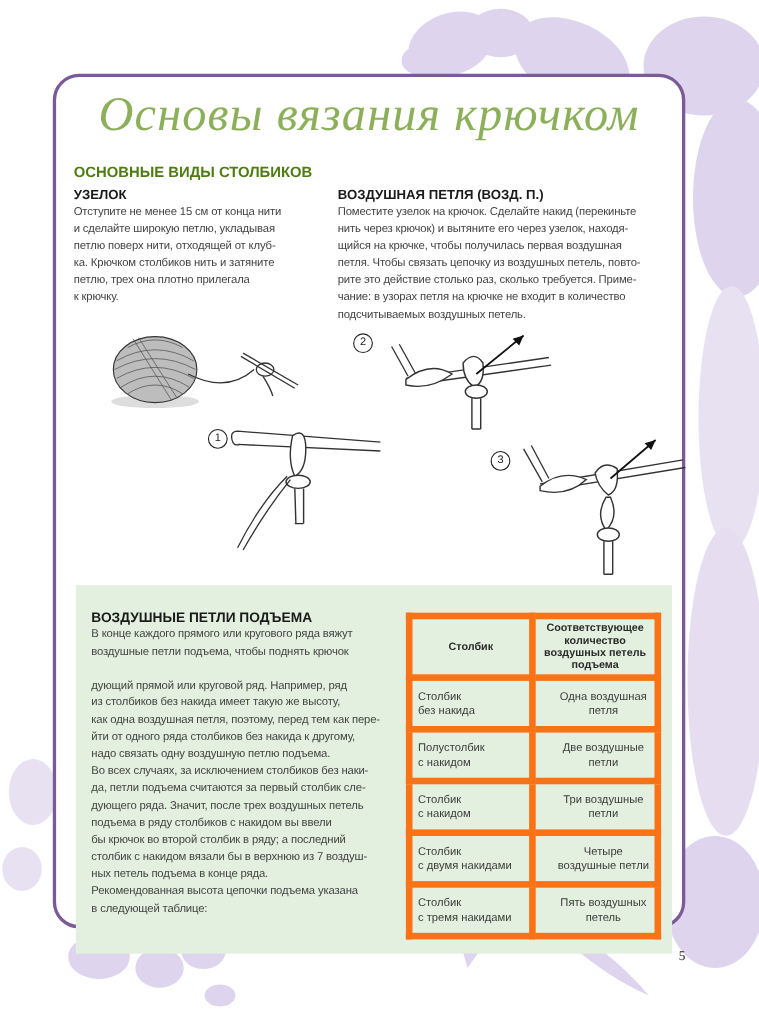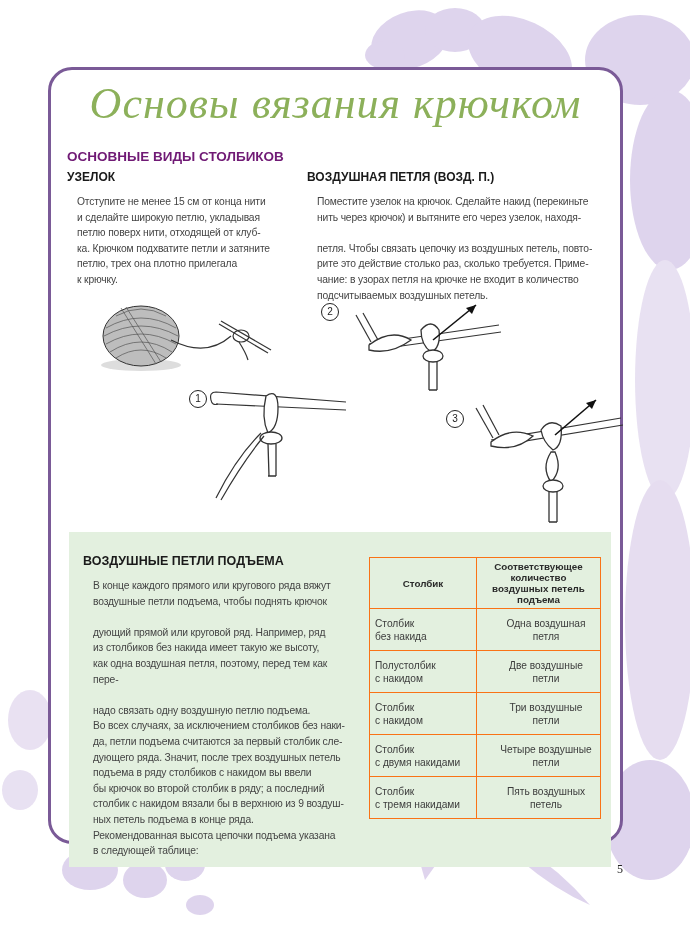--- a/index.html
+++ b/index.html
@@ -15,38 +15,38 @@
     border: 3px solid #7a5a97; border-radius: 24px; background: #ffffff;
     box-sizing: border-box;
   }
   .title {
     position: absolute; left: 0; right: 0; top: 8px; text-align: center;
     font-family: Liberation Serif, serif; font-style: italic;
     font-size: 44px; color: #8cb05a; letter-spacing: 1px;
   }
   .h1 {
     position: absolute; left: 16px; top: 79px;
-    font-weight: bold; font-size: 13.5px; color: #701a75;
+    font-weight: bold; font-size: 13.5px; color: #4d7c0f;
   }
   .h2 { font-weight: bold; font-size: 12px; color: #1a1a1a; margin: 0 0 1px 0; }
-  .body-text { font-size: 10.3px; line-height: 15.6px; color: #444; margin: 10px; letter-spacing: -0.15px; }
+  .body-text { font-size: 10.3px; line-height: 15.6px; color: #444; margin: 0; letter-spacing: -0.15px; }
   .col-left { position: absolute; left: 16px; top: 100px; width: 225px; }
   .col-right { position: absolute; left: 256px; top: 100px; width: 305px; }
   .illus { position: absolute; }
   .green-panel {
     position: absolute; left: 18px; top: 462px; width: 542px; height: 335px;
     background: #e3f0df;
   }
   .gp-text { position: absolute; left: 14px; top: 22px; width: 272px; }
   .gp-text .h2 { font-size: 12.5px; }
   table.lifts {
     position: absolute; left: 300px; top: 25px; width: 232px;
     border-collapse: collapse; font-size: 10.2px; color: #3c3c3c;
   }
-  table.lifts td, table.lifts th { border: 1px solid #f97316; padding: 3px 5px; vertical-align: middle; }
+  table.lifts td, table.lifts th { border: 6px solid #f97316; padding: 3px 5px; vertical-align: middle; }
   table.lifts th { font-weight: bold; font-size: 9.8px; text-align: center; color: #2a2a2a; height: 42px; }
   table.lifts td { height: 35px; line-height: 13px; }
   table.lifts td.c1 { width: 96px; }
   table.lifts td.c2 { padding-left: 20px; text-align: center; }
   .page-num {
     position: absolute; left: 617px; top: 862px; font-family: "Liberation Serif", serif;
     font-size: 12px; color: #222;
   }
   .step-circle {
     position: absolute; width: 16px; height: 16px; border: 1.3px solid #222; border-radius: 50%;
@@ -82,32 +82,32 @@
   <div class="title">Основы вязания крючком</div>
 
   <div class="h1">ОСНОВНЫЕ ВИДЫ СТОЛБИКОВ</div>
 
   <div class="col-left">
     <div class="h2">УЗЕЛОК</div>
     <p class="body-text">
       <span>Отступите не менее 15 см от конца нити</span><br>
       <span>и сделайте широкую петлю, укладывая</span><br>
       <span>петлю поверх нити, отходящей от клуб-</span><br>
-      <span>ка. Крючком подхватите петли и затяните</span><br>
+      <span>ка. Крючком столбиков нить и затяните</span><br>
       <span>петлю, трех она плотно прилегала</span><br>
       <span>к крючку.</span>
     </p>
   </div>
 
   <div class="col-right">
     <div class="h2">ВОЗДУШНАЯ ПЕТЛЯ (ВОЗД. П.)</div>
     <p class="body-text">
       <span>Поместите узелок на крючок. Сделайте накид (перекиньте</span><br>
       <span>нить через крючок) и вытяните его через узелок, находя-</span><br>
-      <br>
+      <span>щийся на крючке, чтобы получилась первая воздушная</span><br>
       <span>петля. Чтобы связать цепочку из воздушных петель, повто-</span><br>
       <span>рите это действие столько раз, сколько требуется. Приме-</span><br>
       <span>чание: в узорах петля на крючке не входит в количество</span><br>
       <span>подсчитываемых воздушных петель.</span>
     </p>
   </div>
 
   <svg class="illus" style="left:45px; top:228px;" width="190" height="80" viewBox="0 0 190 80">
     <ellipse cx="45" cy="67" rx="40" ry="6" fill="#ddd"></ellipse>
     <ellipse cx="45" cy="38" rx="38" ry="30" fill="#bdbdbd" stroke="#333" stroke-width="1"></ellipse>
@@ -171,28 +171,28 @@
   <div class="green-panel">
     <div class="gp-text">
       <div class="h2">ВОЗДУШНЫЕ ПЕТЛИ ПОДЪЕМА</div>
       <p class="body-text">
         <span>В конце каждого прямого или кругового ряда вяжут</span><br>
         <span>воздушные петли подъема, чтобы поднять крючок</span><br>
         <br>
         <span>дующий прямой или круговой ряд. Например, ряд</span><br>
         <span>из столбиков без накида имеет такую же высоту,</span><br>
         <span>как одна воздушная петля, поэтому, перед тем как пере-</span><br>
-        <br>
+        <span>йти от одного ряда столбиков без накида к другому,</span><br>
         <span>надо связать одну воздушную петлю подъема.</span><br>
         <span>Во всех случаях, за исключением столбиков без наки-</span><br>
         <span>да, петли подъема считаются за первый столбик сле-</span><br>
         <span>дующего ряда. Значит, после трех воздушных петель</span><br>
         <span>подъема в ряду столбиков с накидом вы ввели</span><br>
         <span>бы крючок во второй столбик в ряду; а последний</span><br>
-        <span>столбик с накидом вязали бы в верхнюю из 9 воздуш-</span><br>
+        <span>столбик с накидом вязали бы в верхнюю из 7 воздуш-</span><br>
         <span>ных петель подъема в конце ряда.</span><br>
         <span>Рекомендованная высота цепочки подъема указана</span><br>
         <span>в следующей таблице:</span>
       </p>
     </div>
 
     <table class="lifts">
       <thead>
         <tr>
           <th>Столбик</th>

